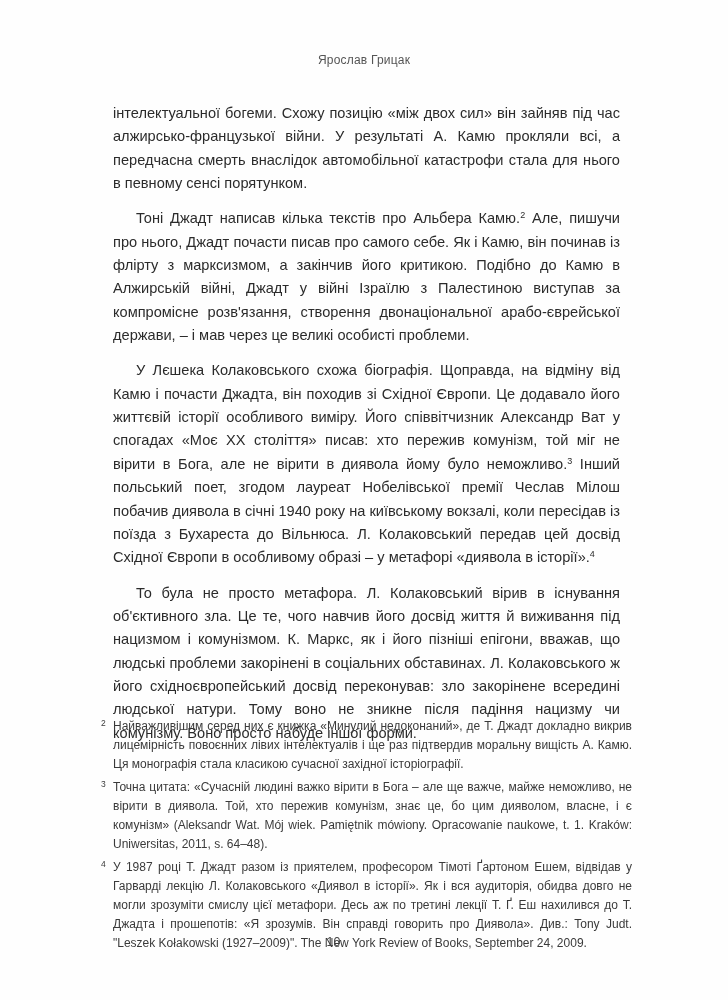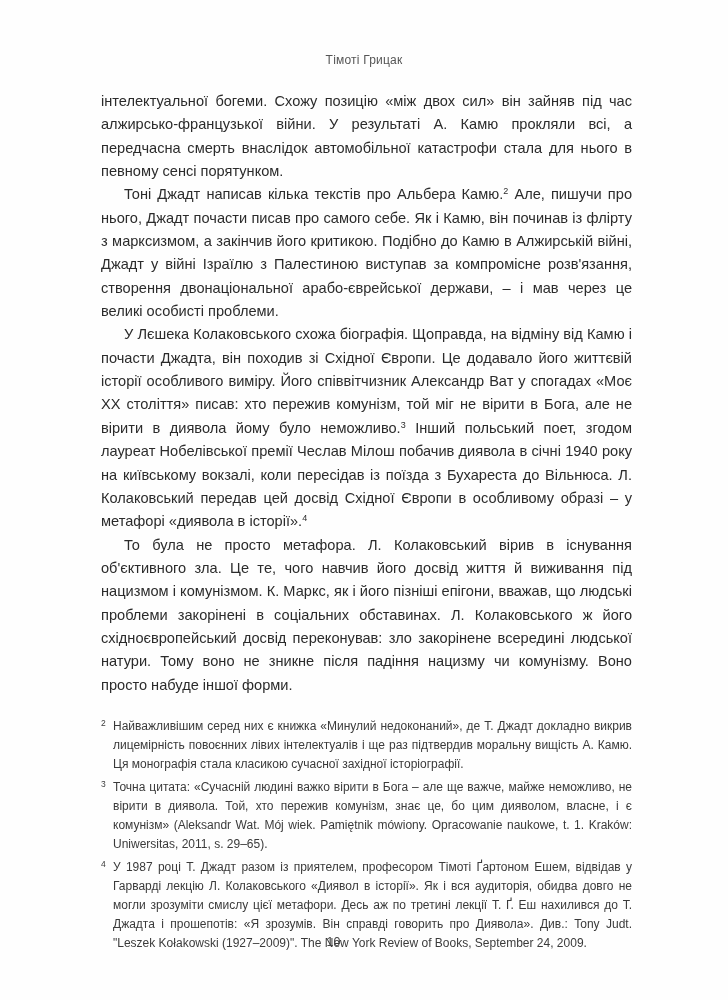--- a/index.html
+++ b/index.html
@@ -7,60 +7,60 @@
   .page { position: absolute; left: 0; top: 0; width: 728px; height: 1000px; background: #fefefe; }
   .running-head {
     position: absolute; top: 53px; left: 0; width: 728px; text-align: center;
     font-family: "Liberation Sans", sans-serif; font-size: 12px; color: #555; letter-spacing: 0.2px;
   }
   .body-text {
     position: absolute; left: 101px; top: 90px; width: 531px;
     font-family: "Liberation Sans", sans-serif; font-size: 14.6px; line-height: 23.35px;
     color: #2b2b2b; text-align: justify;
   }
-  .body-text p { margin: 0; text-indent: 0; }
+  .body-text p { margin: 12px; text-indent: 0; }
   .body-text p.indent { text-indent: 23px; }
   sup { font-size: 9px; line-height: 0; vertical-align: 5px; }
   .footnotes {
     position: absolute; left: 101px; top: 717px; width: 531px;
     font-family: "Liberation Sans", sans-serif; font-size: 12px; line-height: 19px;
     color: #3a3a3a;
   }
   .footnote { position: relative; padding-left: 12px; margin-bottom: 4px; text-align: justify; }
   .footnote .fn-mark { position: absolute; left: 0; top: -3px; font-size: 8.5px; }
   .page-number {
     position: absolute; top: 935px; left: 16px; width: 635px; text-align: center;
     font-family: "Liberation Sans", sans-serif; font-size: 12.5px; color: #444;
   }
 </style>
 </head>
 <body>
 
 <div class="page">
-  <div class="running-head">Тімоті Грицак</div>
+  <div class="running-head">Ярослав Грицак</div>
 
   <div class="body-text">
     <p>інтелектуальної богеми. Схожу позицію «між двох сил» він зайняв під час алжирсько-французької війни. У результаті А. Камю прокляли всі, а передчасна смерть внаслідок автомобільної катастрофи стала для нього в певному сенсі порятунком.</p>
 
     <p class="indent"><span>Тоні Джадт написав кілька текстів про Альбера Камю.</span><sup>2</sup><span> Але, пишучи про нього, Джадт почасти писав про самого себе. Як і Камю, він починав із флірту з марксизмом, а закінчив його критикою. Подібно до Камю в Алжирській війні, Джадт у війні Ізраїлю з Палестиною виступав за компромісне розв'язання, створення двонаціональної арабо-єврейської держави, – і мав через це великі особисті проблеми.</span></p>
 
 
     <p class="indent"><span>У Лєшека Колаковського схожа біографія. Щоправда, на відміну від Камю і почасти Джадта, він походив зі Східної Європи. Це додавало його життєвій історії особливого виміру. Його співвітчизник Александр Ват у спогадах «Моє XX століття» писав: хто пережив комунізм, той міг не вірити в Бога, але не вірити в диявола йому було неможливо.</span><sup>3</sup><span> Інший польський поет, згодом лауреат Нобелівської премії Чеслав Мілош побачив диявола в січні 1940 року на київському вокзалі, коли пересідав із поїзда з Бухареста до Вільнюса. Л. Колаковський передав цей досвід Східної Європи в особливому образі – у метафорі «диявола в історії».</span><sup>4</sup></p>
 
     <p class="indent">То була не просто метафора. Л. Колаковський вірив в існування об'єктивного зла. Це те, чого навчив його досвід життя й виживання під нацизмом і комунізмом. К. Маркс, як і його пізніші епігони, вважав, що людські проблеми закорінені в соціальних обставинах. Л. Колаковського ж його східноєвропейський досвід переконував: зло закорінене всередині людської натури. Тому воно не зникне після падіння нацизму чи комунізму. Воно просто набуде іншої форми.</p>
   </div>
 
   <div class="footnotes">
     <div class="footnote">
       <span class="fn-mark">2</span>
       <span>Найважливішим серед них є книжка «Минулий недоконаний», де Т. Джадт докладно викрив лицемірність повоєнних лівих інтелектуалів і ще раз підтвердив моральну вищість А. Камю. Ця монографія стала класикою сучасної західної історіографії.</span>
     </div>
     <div class="footnote">
       <span class="fn-mark">3</span>
-      <span>Точна цитата: «Сучасній людині важко вірити в Бога – але ще важче, майже неможливо, не вірити в диявола. Той, хто пережив комунізм, знає це, бо цим дияволом, власне, і є комунізм» (Aleksandr Wat. Mój wiek. Pamiętnik mówiony. Opracowanie naukowe, t. 1. Kraków: Uniwersitas, 2011, s. 29–65).</span>
+      <span>Точна цитата: «Сучасній людині важко вірити в Бога – але ще важче, майже неможливо, не вірити в диявола. Той, хто пережив комунізм, знає це, бо цим дияволом, власне, і є комунізм» (Aleksandr Wat. Mój wiek. Pamiętnik mówiony. Opracowanie naukowe, t. 1. Kraków: Uniwersitas, 2011, s. 64–48).</span>
     </div>
     <div class="footnote">
       <span class="fn-mark">4</span>
       <span>У 1987 році Т. Джадт разом із приятелем, професором Тімоті Ґартоном Ешем, відвідав у Гарварді лекцію Л. Колаковського «Диявол в історії». Як і вся аудиторія, обидва довго не могли зрозуміти смислу цієї метафори. Десь аж по третині лекції Т. Ґ. Еш нахилився до Т. Джадта і прошепотів: «Я зрозумів. Він справді говорить про Диявола». Див.: Tony Judt. "Leszek Kołakowski (1927–2009)". The New York Review of Books, September 24, 2009.</span>
     </div>
   </div>
 
   <div class="page-number">10</div>
 </div>
 

